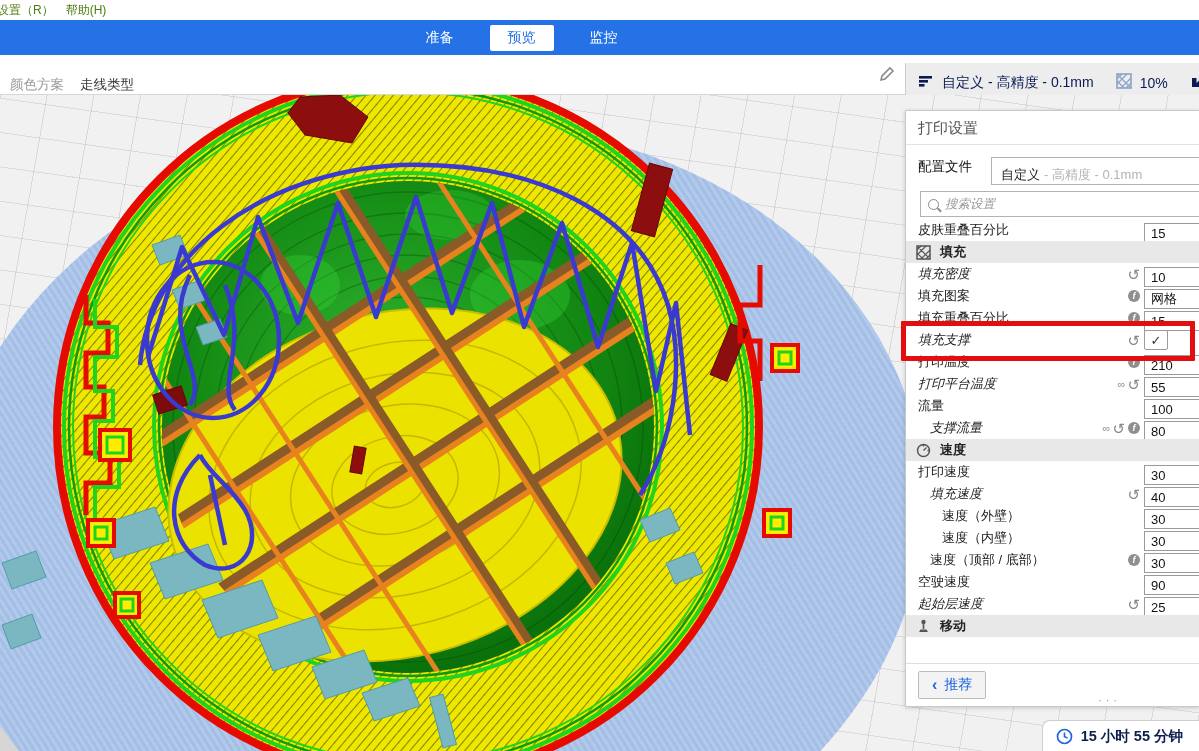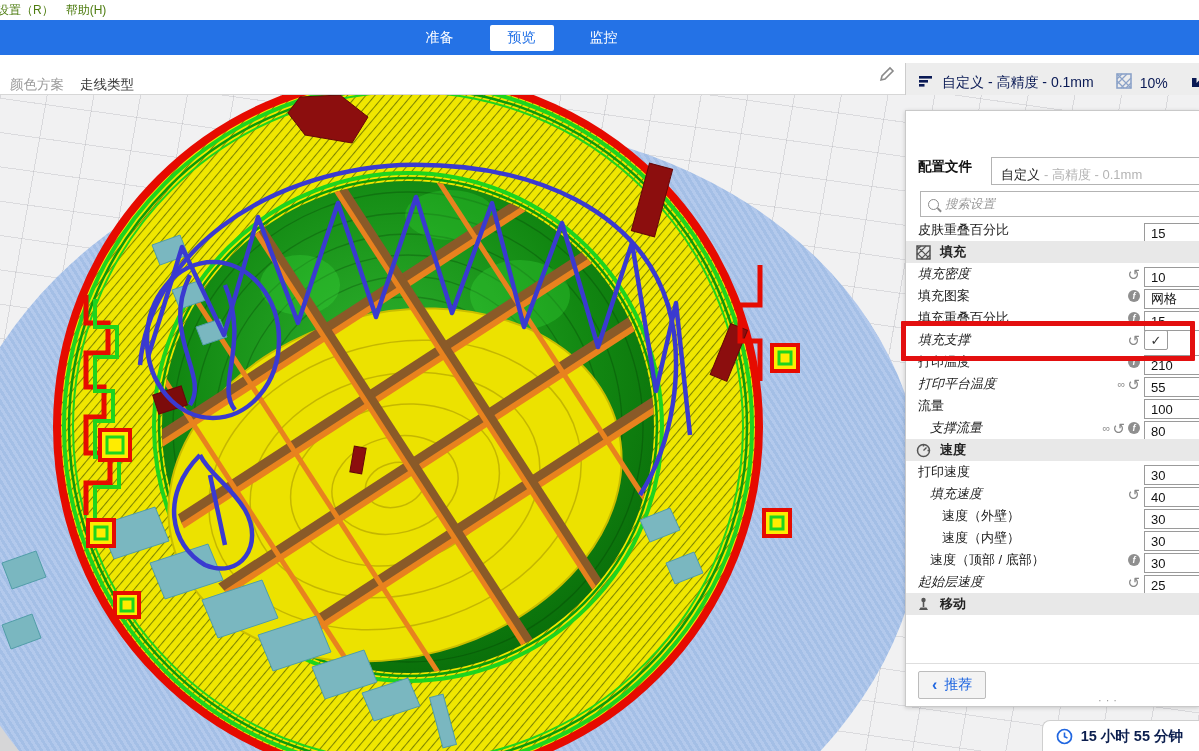--- a/index.html
+++ b/index.html
@@ -40,21 +40,21 @@
         transform:rotate(-6deg);
         background:repeating-linear-gradient(64deg,#a4bfe6 0 3px,#b3c9ec 3px 6px);}
   .model-svg{position:absolute;left:0;top:0;}
   
   .panel{position:absolute;left:905px;top:110px;width:294px;height:597px;background:#fff;
          border:1px solid #c9c9c9;border-right:none;box-sizing:border-box;
          box-shadow:0 1px 4px rgba(0,0,0,.18);}
   .p-title{position:absolute;left:0;top:0;width:100%;height:34px;line-height:34px;
            padding-left:12px;font-size:15px;color:#555;border-bottom:1px solid #e3e3e3;box-sizing:border-box;}
   .profile-row{position:absolute;left:0;top:42px;width:100%;height:28px;display:flex;align-items:center;}
-  .profile-label{font-weight:bold;font-size:13.5px;color:#111;padding-left:12px;}
+  .profile-label{font-weight:normal;font-size:13.5px;color:#111;padding-left:12px;}
   .profile-box{position:absolute;left:85px;top:4px;height:26px;right:0;border:1px solid #b3b3b3;
                border-right:none;display:flex;align-items:flex-end;padding-left:9px;font-size:13px;background:#fff;}
   .profile-name{color:#222;}
   .profile-suffix{color:#b4b4b4;margin-left:4px;}
   .search-row{position:absolute;left:14px;top:80px;right:0;height:24px;border:1px solid #b3b3b3;
               border-right:none;display:flex;align-items:center;background:#fff;}
   .lens{width:9px;height:9px;border:1.5px solid #8a8a8a;border-radius:50%;margin:0 6px 0 7px;position:relative;flex:0 0 auto;}
   .lens:after{content:"";position:absolute;width:5px;height:1.5px;background:#8a8a8a;
               transform:rotate(45deg);right:-4px;bottom:-2px;}
   .search-ph{font-style:italic;color:#9a9a9a;font-size:12.5px;}
@@ -277,20 +277,21 @@
       <path d="M140,270 C150,160 260,78 400,70 C540,66 640,120 668,210 C686,272 672,350 640,400"></path>
       <path d="M148,262 L182,152 L224,240 L258,122 L298,228 L338,108 L376,222 L416,102 L452,218 L492,108 L524,232 L562,128 L598,252 L632,148 L656,296 L676,208 L690,340"></path>
       <ellipse cx="213" cy="245" rx="66" ry="78"></ellipse>
       <path d="M190,180 C160,240 210,280 190,310 M225,190 C250,250 215,290 235,315"></path>
       <path d="M200,360 C160,400 170,450 205,470 C240,485 265,450 245,415 C230,390 210,380 200,360 M210,380 L225,450"></path>
     </g>
   </svg>
 </div>
 
 <div class="panel">
+  <div class="p-title">打印设置</div>
 
   <div class="profile-row">
     <span class="profile-label">配置文件</span>
     <div class="profile-box">
       <span class="profile-name">自定义</span>
       <span class="profile-suffix">- 高精度 - 0.1mm</span>
     </div>
   </div>
 
   <div class="search-row">
@@ -395,20 +396,24 @@
       <div class="set-row">
         <span class="lab ind2">速度（内壁）</span>
         <span class="val-box">30</span>
       </div>
       <div class="set-row">
         <span class="lab ind1">速度（顶部 / 底部）</span>
         <span class="icons">
           <span class="mini info">f</span>
         </span>
         <span class="val-box">30</span>
+      </div>
+      <div class="set-row">
+        <span class="lab">空驶速度</span>
+        <span class="val-box">90</span>
       </div>
       <div class="set-row">
         <span class="lab it">起始层速度</span>
         <span class="icons">
           <span class="mini reset">↺</span>
         </span>
         <span class="val-box">25</span>
       </div>
       <div class="sec-row">
         <span class="sec-icon">

